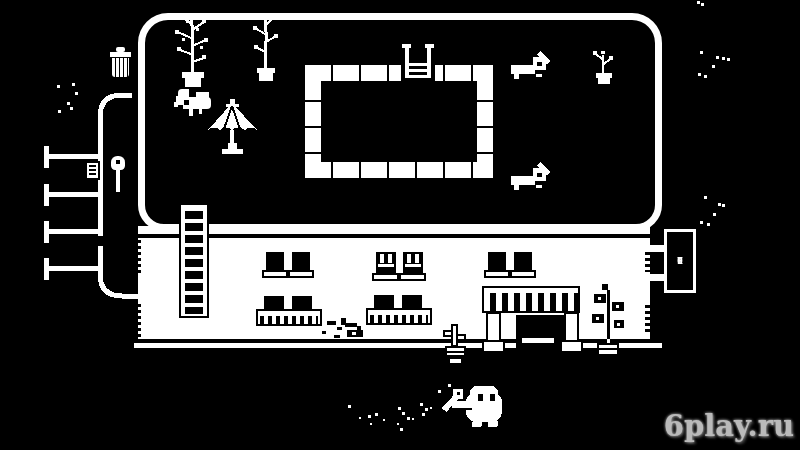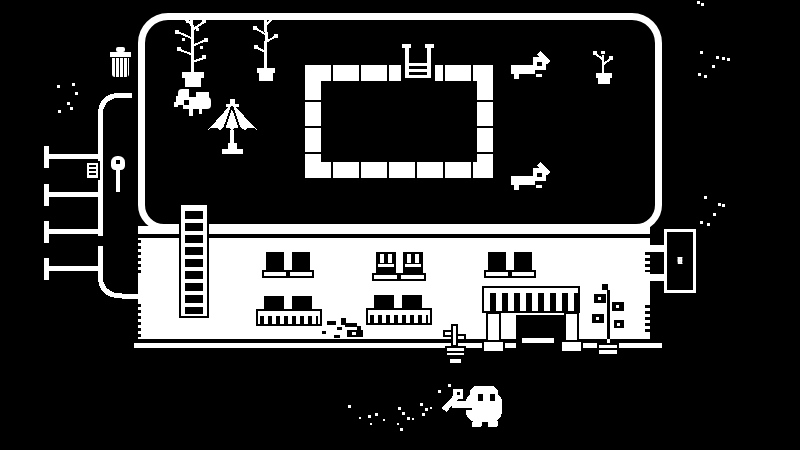--- a/index.html
+++ b/index.html
@@ -314,20 +314,21 @@
     <rect x="30" y="10" width="36" height="30" rx="10" fill="#fff"></rect>
     <rect x="34" y="4" width="28" height="16" rx="7" fill="#fff"></rect>
     <rect x="16" y="19" width="20" height="9" rx="2" fill="#fff"></rect>
     <rect x="16" y="26" width="20" height="2" fill="#000"></rect>
     <rect x="42" y="12" width="5" height="7" fill="#000"></rect>
       <rect x="54" y="12" width="5" height="7" fill="#000"></rect>
     <rect x="36" y="39" width="10" height="6" rx="2" fill="#fff"></rect>
       <rect x="52" y="39" width="10" height="6" rx="2" fill="#fff"></rect>
   </svg>
 
+  <div class="watermark">6play.ru</div>
 <div class="dot" style="left: 57px; top: 85px; width: 3px; height: 3px;"></div>
     <div class="dot" style="left: 72px; top: 83px; width: 3px; height: 3px;"></div>
     <div class="dot" style="left: 75px; top: 92px; width: 3px; height: 3px;"></div>
     <div class="dot" style="left: 67px; top: 102px; width: 3px; height: 3px;"></div>
     <div class="dot" style="left: 58px; top: 110px; width: 3px; height: 3px;"></div>
     <div class="dot" style="left: 70px; top: 107px; width: 3px; height: 3px;"></div>
     <div class="dot" style="left: 700px; top: 51px; width: 3px; height: 3px;"></div>
     <div class="dot" style="left: 716px; top: 56px; width: 3px; height: 3px;"></div>
     <div class="dot" style="left: 722px; top: 57px; width: 3px; height: 3px;"></div>
     <div class="dot" style="left: 712px; top: 65px; width: 3px; height: 3px;"></div>

